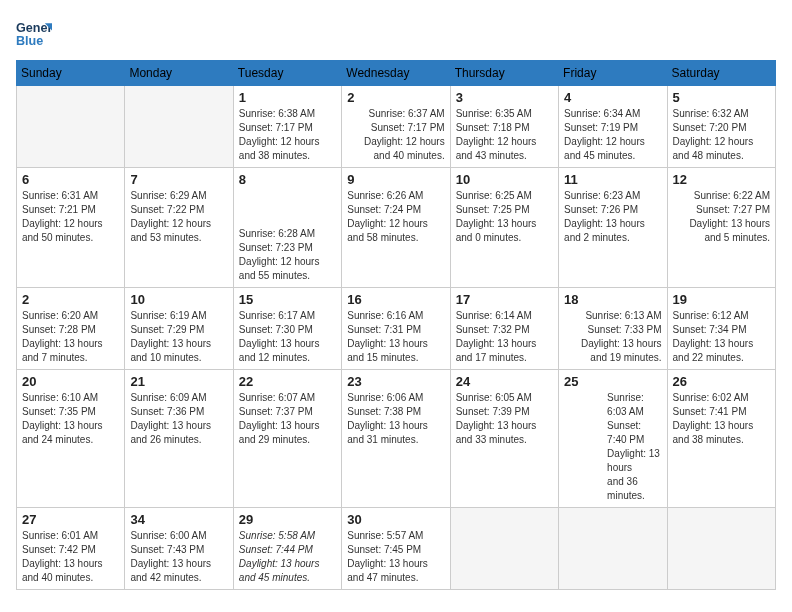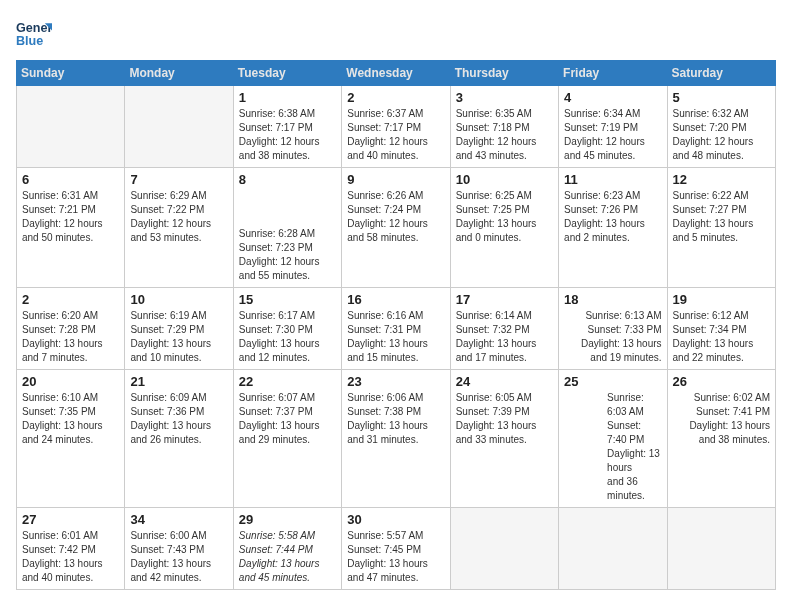--- a/index.html
+++ b/index.html
@@ -37,25 +37,25 @@
       font-size: 14px;
       color: #444;
     }
     .calendar {
       width: 100%;
       border-collapse: collapse;
       font-size: 11px;
     }
     .calendar th {
       background: #2e7bbf;
-      color: #e5e5e5;
+      color: #000000;
       padding: 5px 4px;
       text-align: left;
       font-size: 12px;
-      font-weight: bold;
+      font-weight: normal;
       border: 1px solid #2e7bbf;
     }
     .calendar td {
       border: 1px solid #ccc;
       vertical-align: top;
       padding: 4px 5px;
       width: 108px;
       min-height: 80px;
       background: #fff;
     }
@@ -114,21 +114,21 @@
         <td class="empty"></td>
         <td>
           <span class="day-num">1</span>
           <div class="day-info" style="white-space: pre-line;">Sunrise: 6:38 AM
 Sunset: 7:17 PM
 Daylight: 12 hours
 and 38 minutes.</div>
         </td>
         <td>
           <span class="day-num">2</span>
-          <div class="day-info" style="white-space: pre-line;">Sunrise: 6:37 AM
+          <div class="day-info" style="white-space: pre-line; text-align: right;">Sunrise: 6:37 AM
 Sunset: 7:17 PM
 Daylight: 12 hours
 and 40 minutes.</div>
         </td>
         <td>
           <span class="day-num">3</span>
           <div class="day-info" style="white-space: pre-line;">Sunrise: 6:35 AM
 Sunset: 7:18 PM
 Daylight: 12 hours
 and 43 minutes.</div>
@@ -186,21 +186,21 @@
         </td>
         <td>
           <span class="day-num">11</span>
           <div class="day-info" style="white-space: pre-line;">Sunrise: 6:23 AM
 Sunset: 7:26 PM
 Daylight: 13 hours
 and 2 minutes.</div>
         </td>
         <td>
           <span class="day-num">12</span>
-          <div class="day-info" style="white-space: pre-line;">Sunrise: 6:22 AM
+          <div class="day-info" style="white-space: pre-line; text-align: right;">Sunrise: 6:22 AM
 Sunset: 7:27 PM
 Daylight: 13 hours
 and 5 minutes.</div>
         </td>
       </tr>
       <tr>
         <td>
           <span class="day-num">2</span>
           <div class="day-info" style="white-space: pre-line;">Sunrise: 6:20 AM
 Sunset: 7:28 PM
@@ -288,21 +288,21 @@
         </td>
         <td>
           <span class="day-num">25</span>
           <div class="day-info" style="white-space: pre-line; margin-left: 43px;">Sunrise: 6:03 AM
 Sunset: 7:40 PM
 Daylight: 13 hours
 and 36 minutes.</div>
         </td>
         <td>
           <span class="day-num">26</span>
-          <div class="day-info" style="white-space: pre-line; text-align: right;">Sunrise: 6:02 AM
+          <div class="day-info" style="white-space: pre-line;">Sunrise: 6:02 AM
 Sunset: 7:41 PM
 Daylight: 13 hours
 and 38 minutes.</div>
         </td>
       </tr>
       <tr>
         <td>
           <span class="day-num">27</span>
           <div class="day-info" style="white-space: pre-line;">Sunrise: 6:01 AM
 Sunset: 7:42 PM

